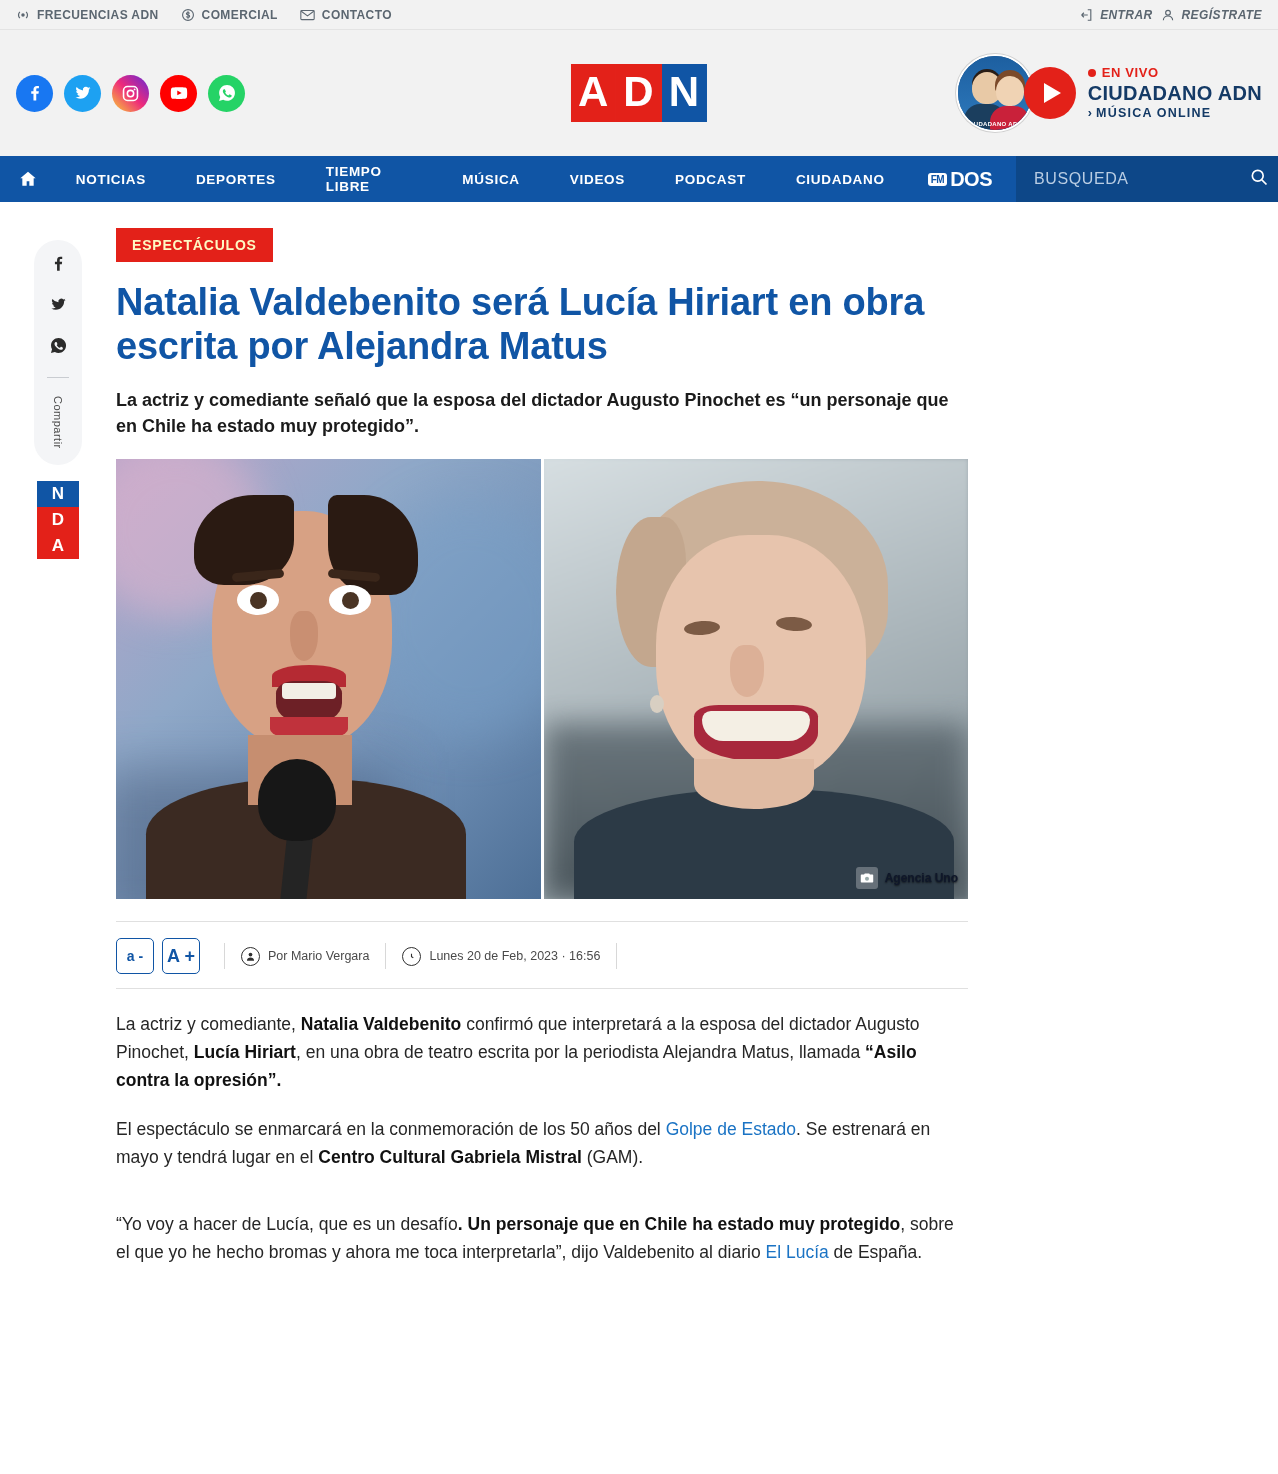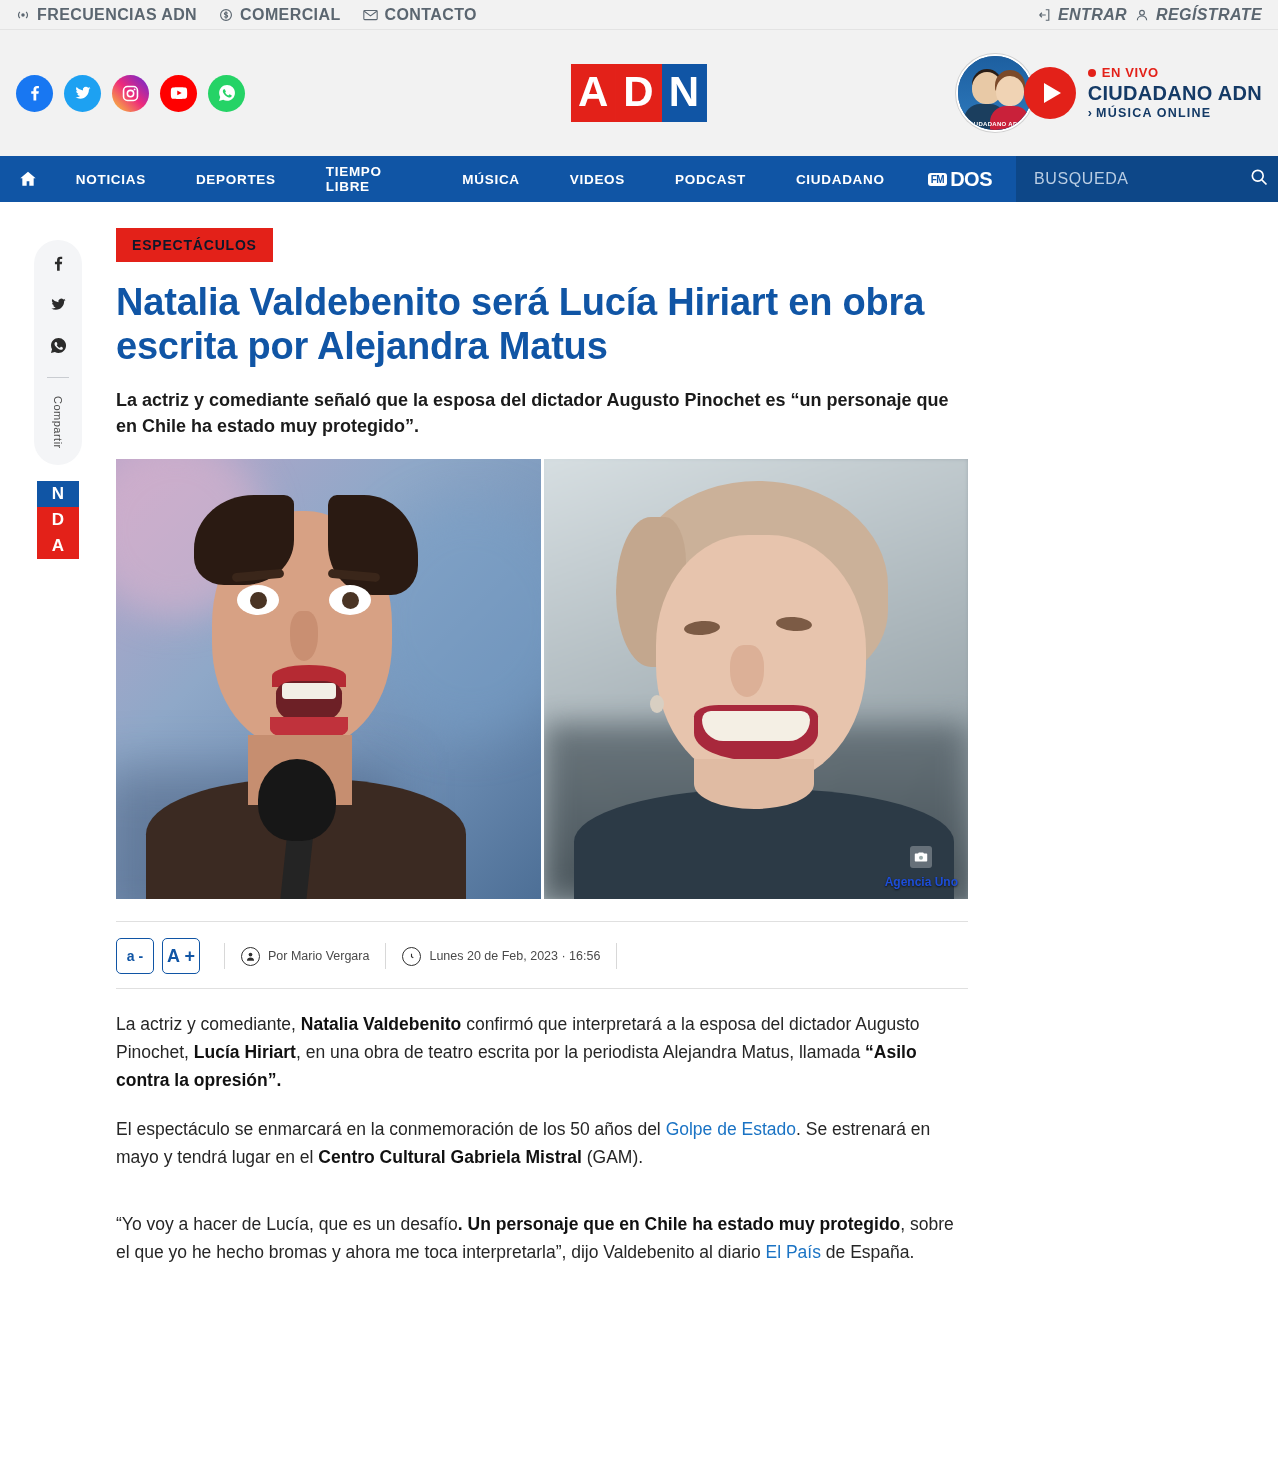--- a/index.html
+++ b/index.html
@@ -13,21 +13,21 @@
   }
 
   
   .topbar {
     height: 30px;
     background: #f2f2f2;
     border-bottom: 1px solid #e3e3e3;
     display: flex;
     align-items: center;
     padding: 0 16px;
-    font-size: 16px;
+    font-size: 12px;
     letter-spacing: .4px;
     color: #5b6670;
     font-weight: 600;
   }
   .topbar .left { display: flex; align-items: center; gap: 22px; }
   .topbar .right { margin-left: auto; display: flex; align-items: center; gap: 8px; font-style: italic; }
   .topbar .tb-item { display: flex; align-items: center; gap: 7px; cursor: pointer; white-space: nowrap; }
   .topbar svg { display: block; }
 
   
@@ -202,21 +202,21 @@
   .rail-adn div { flex: 1; display:flex; align-items:center; justify-content:center; color:#fff; font-weight:800; font-size:17px; }
   .rail-adn .b1 { background:#1055A5; }
   .rail-adn .b2 { background:#E32119; }
   .rail-adn .b3 { background:#E32119; }
 
   .article { width: 862px; padding-right: 10px; }
 
   .kicker {
     display: inline-block;
     background: #E32119;
-    color: #0f172a;
+    color: #fef9c3;
     font-size: 14px;
     font-weight: 800;
     letter-spacing: .8px;
     padding: 9px 16px;
     margin-bottom: 18px;
   }
   h1.headline {
     color: #1055A5;
     font-size: 38px;
     line-height: 1.16;
@@ -296,23 +296,22 @@
   .e-smile { position:absolute; left:150px; top:246px; width:124px;height:56px;background:#a8283c;border-radius:22% 22% 55% 55%; }
   .e-teeth { position:absolute; left:158px; top:252px; width:108px;height:30px;background:#f4efe4;border-radius:10px 10px 24px 24px; }
   .e-chin { position:absolute; left:150px; top:300px; width:120px;height:50px;background:#e0bba3;border-radius:0 0 50% 50%; }
   .e-shoulder { position:absolute; left:30px; bottom:0; width:380px;height:110px;background:#2c3a46;border-radius:48% 48% 0 0; }
   .e-earring { position:absolute; left:106px; top:236px; width:14px;height:18px;background:#d8cfc2;border-radius:50%; }
 
   .credit {
     position: absolute;
     right: 10px; bottom: 10px;
     display: flex; align-items: center; gap: 7px;
-    color: #1d4ed8; font-size: 12px; font-weight: 600;
+    color: #0f172a; font-size: 12px; font-weight: 600;
     text-shadow: 0 1px 2px rgba(0,0,0,.7);
-    flex-direction: column;
   }
   .credit .cam {
     width: 22px; height: 22px; background: rgba(255,255,255,.28);
     border-radius: 3px; display: flex; align-items: center; justify-content: center;
   }
 
   
   .metabar {
     margin-top: 22px;
     padding: 16px 0 14px;
@@ -608,16 +607,16 @@
             </svg>
         </span>
         <span>Lunes 20 de Feb, 2023 · 16:56</span>
       </div>
       <div class="mdiv"></div>
     </div>
 
     <div class="body-copy" id="body-copy">
         <p><span>La actriz y comediante, </span><b>Natalia Valdebenito</b><span> confirmó que interpretará a la esposa del dictador Augusto Pinochet, </span><b>Lucía Hiriart</b><span>, en una obra de teatro escrita por la periodista Alejandra Matus, llamada </span><b>“Asilo contra la opresión”.</b></p>
         <p class="gap"><span>El espectáculo se enmarcará en la conmemoración de los 50 años del </span><a href="#">Golpe de Estado</a><span>. Se estrenará en mayo y tendrá lugar en el </span><b>Centro Cultural Gabriela Mistral</b><span> (GAM).</span></p>
-        <p><span>“Yo voy a hacer de Lucía, que es un desafío</span><b>. Un personaje que en Chile ha estado muy protegido</b><span>, sobre el que yo he hecho bromas y ahora me toca interpretarla”, dijo Valdebenito al diario </span><a href="#">El País</a><span> de España.</span></p>
+        <p><span>“Yo voy a hacer de Lucía, que es un desafío</span><b>. Un personaje que en Chile ha estado muy protegido</b><span>, sobre el que yo he hecho bromas y ahora me toca interpretarla”, dijo Valdebenito al diario </span><a href="#">El Lucía</a><span> de España.</span></p>
       </div>
   </div>
 </div>
 
 </body></html>

